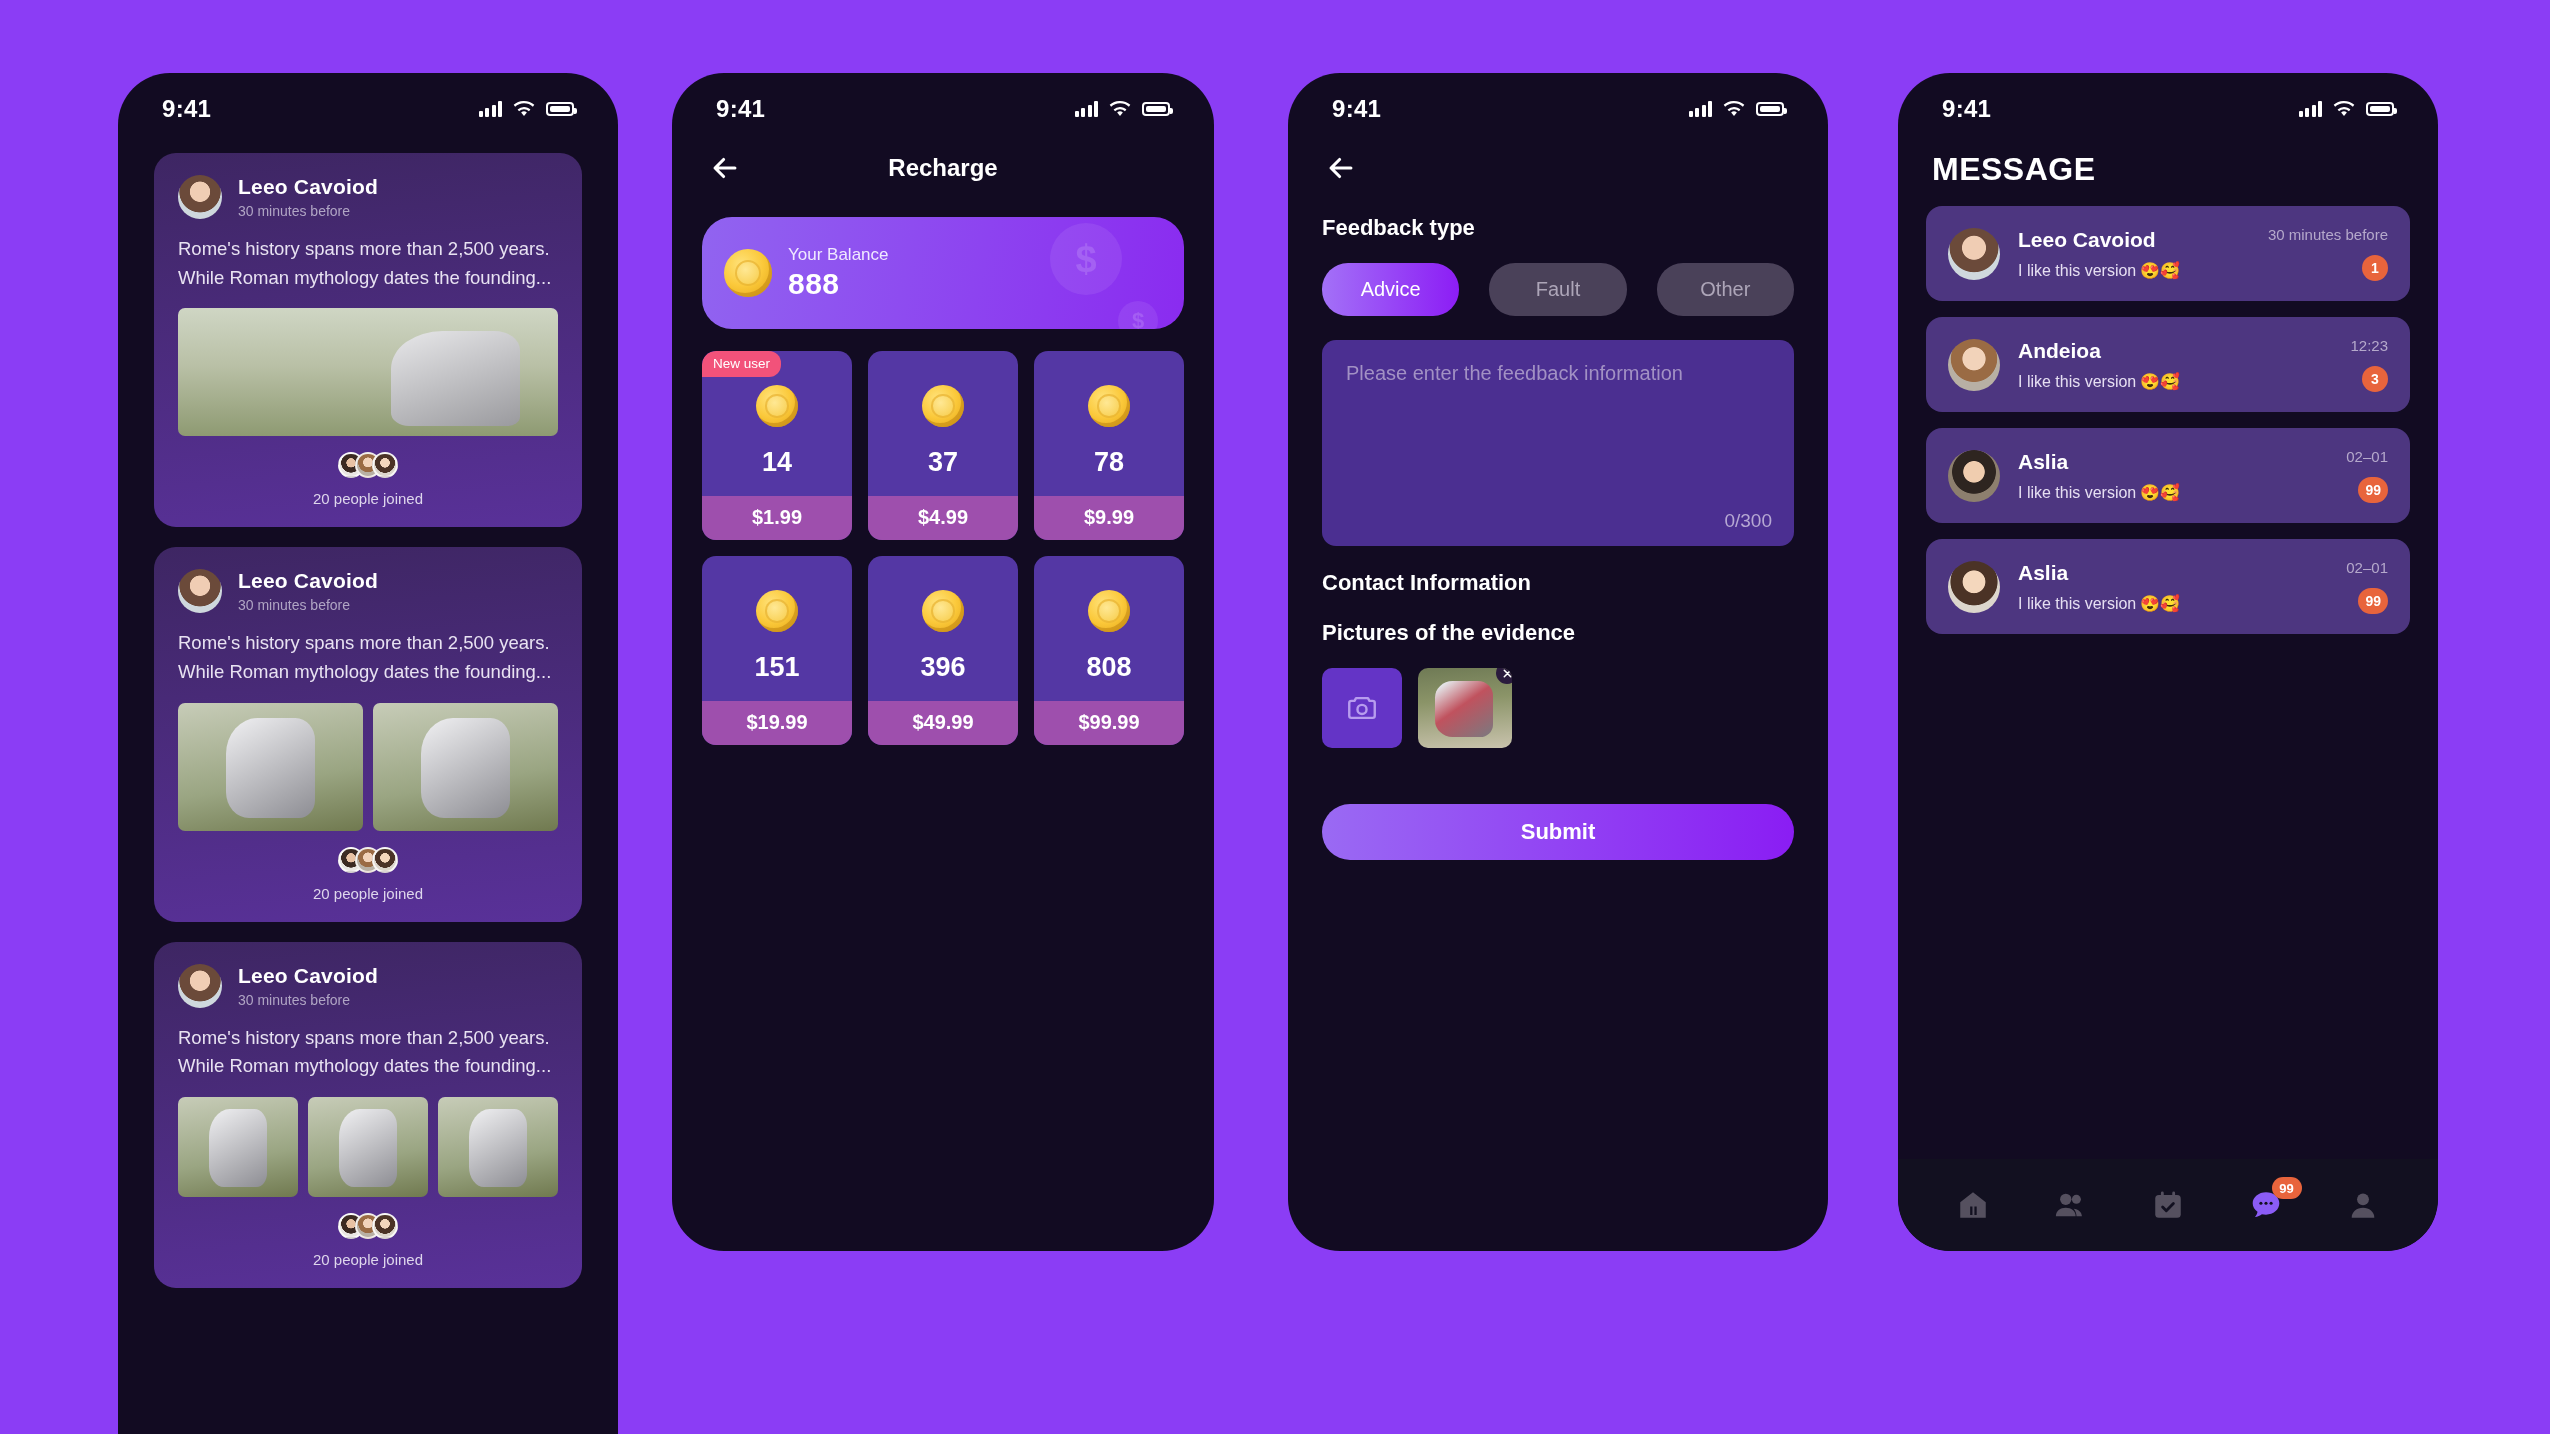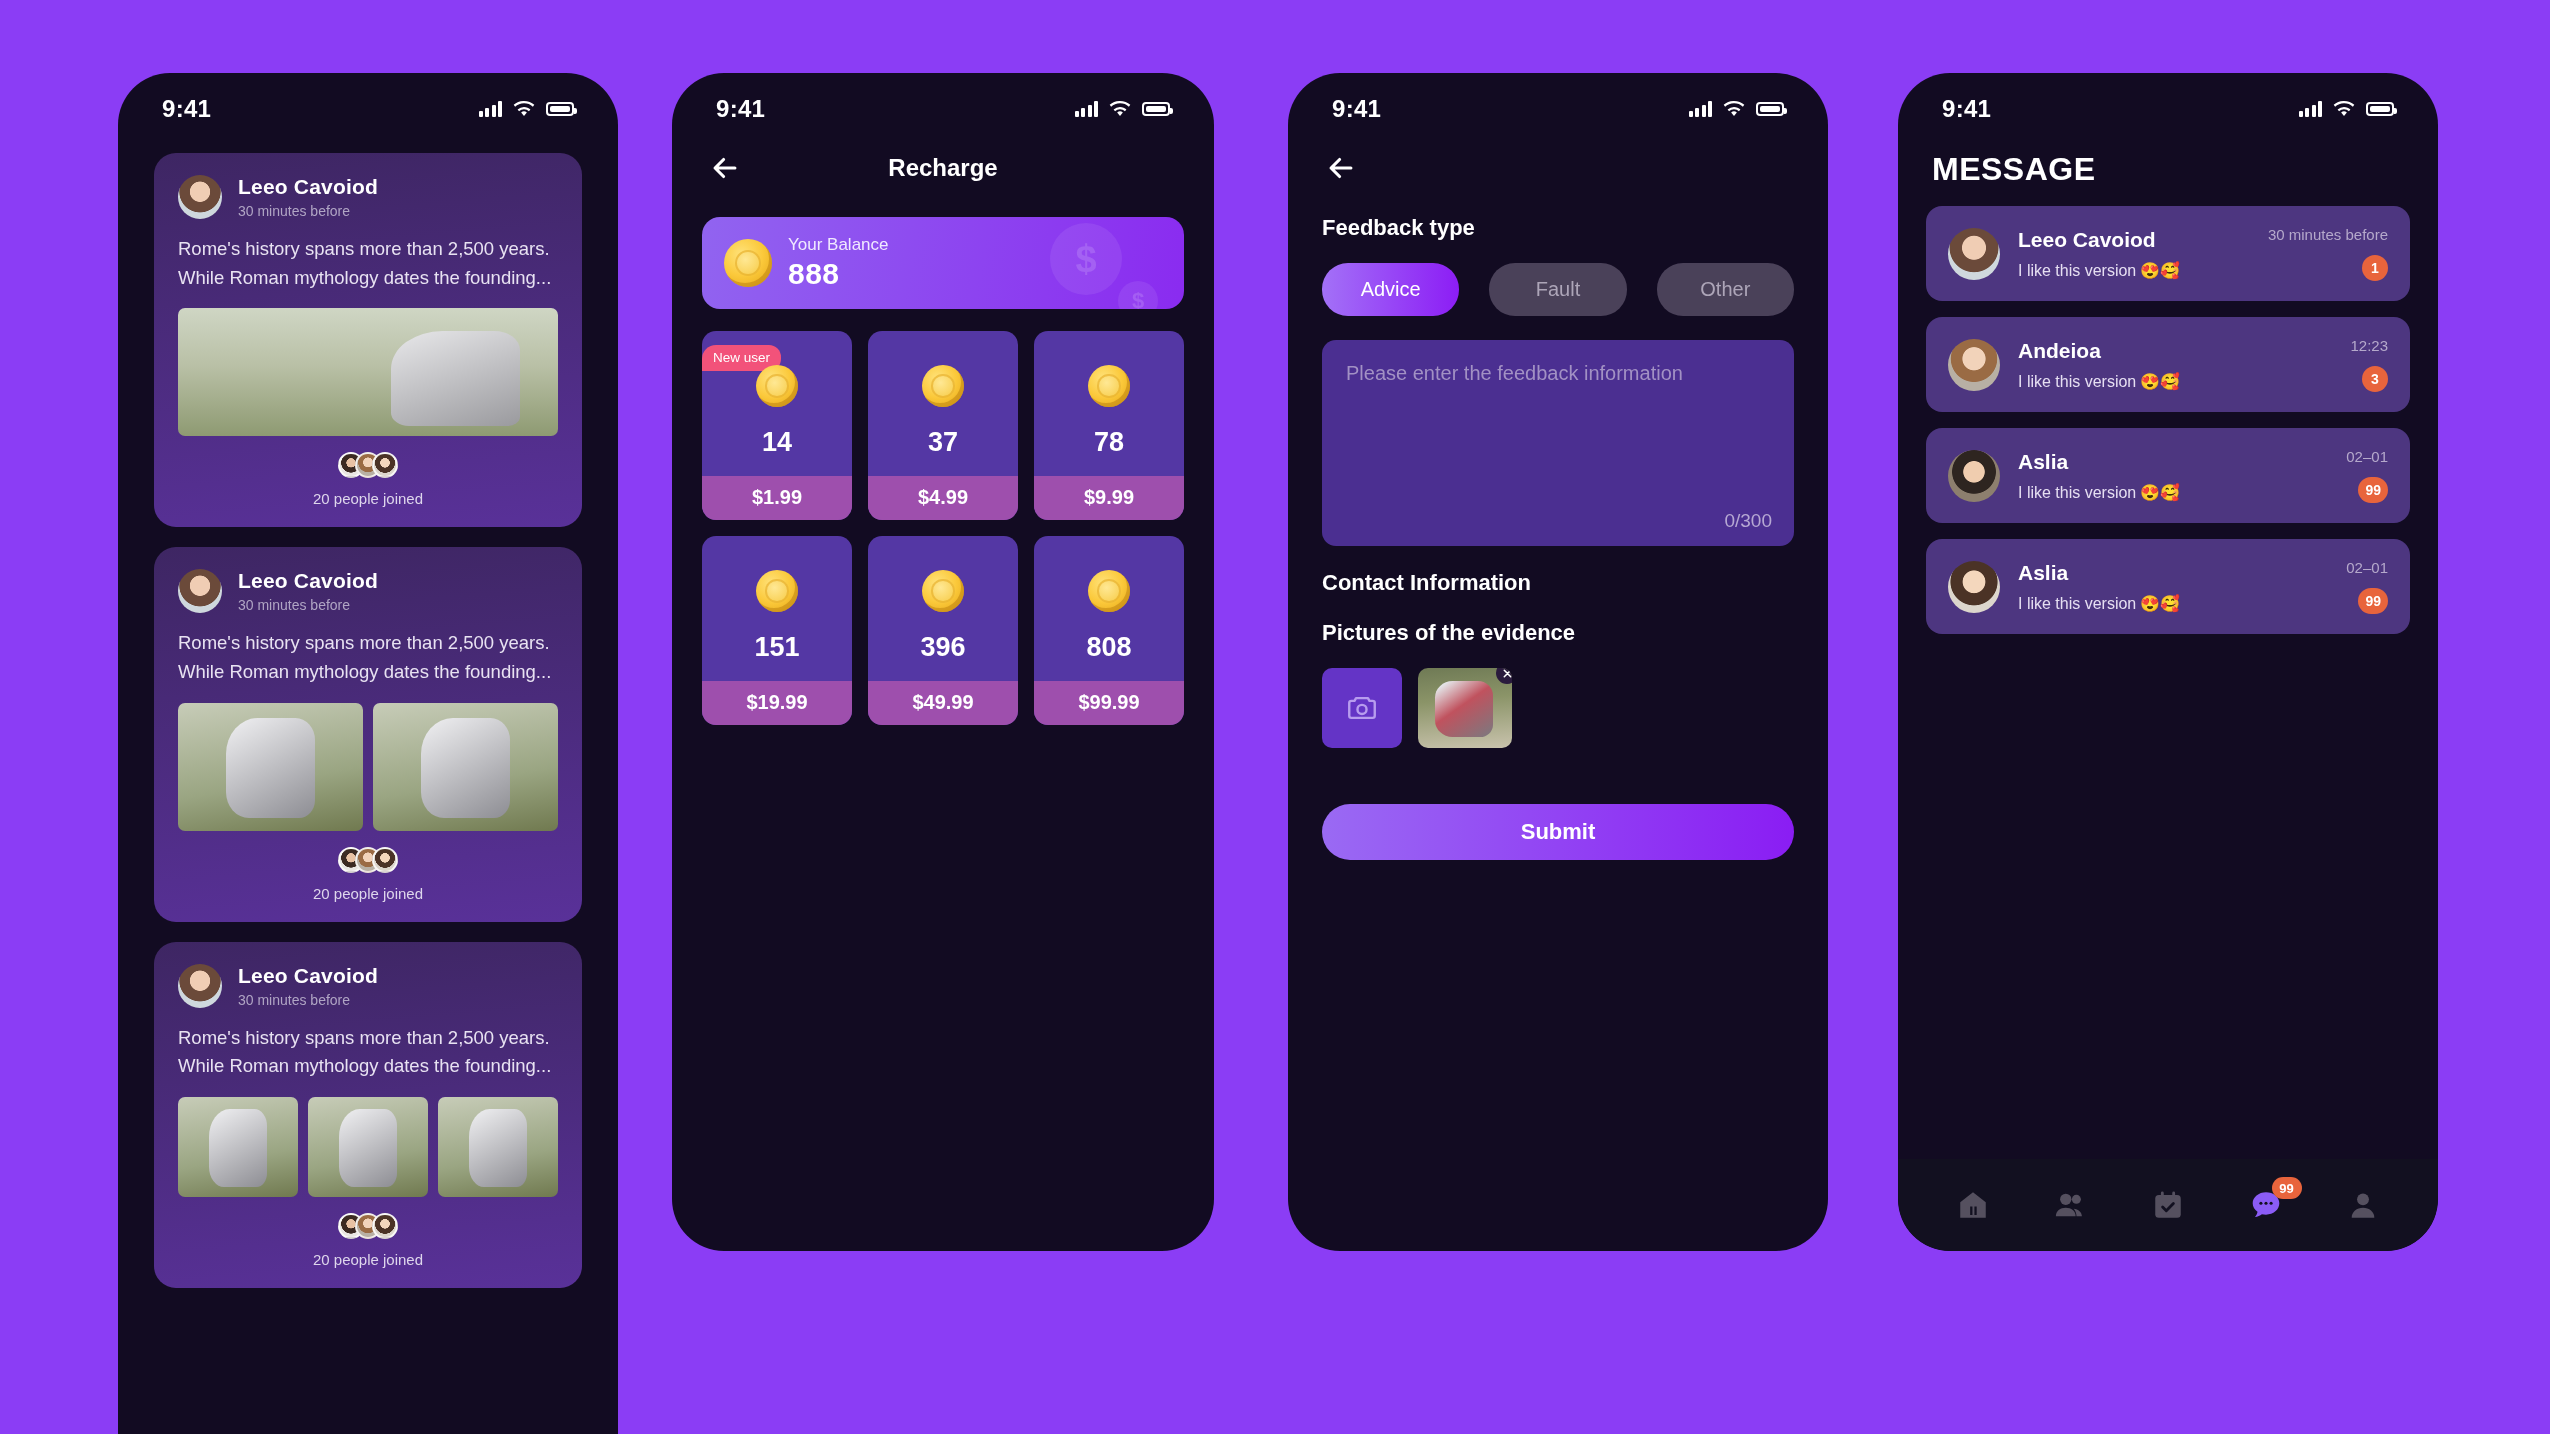--- a/index.html
+++ b/index.html
@@ -73,21 +73,21 @@
   .stack .av + .av { margin-left: -9px; }
   .joined-label { color:#DED6EC; font-size: 15px; }
 
   
   .navbar { display:flex; align-items:center; padding: 10px 36px 0 36px; height: 56px; position: relative;}
   .back-arrow { width: 34px; height: 34px; color:#fff; display:flex; align-items:center; }
   .nav-title { position:absolute; left:0; right:0; text-align:center; color:#fff; font-size: 24px; font-weight: 600; pointer-events:none;}
 
   
   .balance-card {
-    margin: 26px 30px 0 30px; height: 92px; border-radius: 18px;
+    margin: 26px 30px 0 30px; height: 112px; border-radius: 30px;
     background: linear-gradient(100deg,#9164F0 0%, #8A2BF0 100%);
     display:flex; align-items:center; padding: 0 22px; position:relative; overflow:hidden;
   }
   .balance-card .bubble { position:absolute; border-radius:50%; background:#ffffff14; display:flex;align-items:center;justify-content:center;color:#ffffff26;font-weight:700;}
   .balance-card .b1 { width:72px;height:72px; right:62px; top:6px; font-size:38px;}
   .balance-card .b2 { width:40px;height:40px; right:26px; bottom:-12px; font-size:22px;}
   .coin { border-radius:50%; flex:none; position:relative;
           background: radial-gradient(circle at 36% 32%, #FFE27A 0%, #FBC93B 48%, #E2A211 100%);
           box-shadow: inset -3px -4px 0 rgba(180,120,10,.45); }
   .coin::after{ content:""; position:absolute; inset:22%; border-radius:50%;
@@ -96,21 +96,21 @@
   .balance-card .coin { width:48px;height:48px; margin-right: 16px;}
   .bal-label { color:#F0E9FF; font-size:17px; }
   .bal-amount { color:#fff; font-size: 30px; font-weight:800; margin-top:2px; letter-spacing:.5px;}
 
   .pack-grid { margin: 22px 30px 0 30px; display:grid; grid-template-columns: repeat(3,1fr); gap: 16px; }
   .pack { background:#5437A4; border-radius:14px; overflow:hidden; position:relative; display:flex; flex-direction:column; }
   .pack .body { flex:1; display:flex; flex-direction:column; align-items:center; justify-content:center; padding: 34px 0 18px 0; }
   .pack .coin { width: 42px; height: 42px; }
   .pack .amt { color:#fff; font-size: 27px; font-weight:600; margin-top: 20px; }
   .pack .price { background:#9E4FAD; color:#fff; text-align:center; font-size:20px; font-weight:600; padding: 10px 0 11px 0;}
-  .newuser { position:absolute; left:0; top:14px; background:#F2527A; color:#fff; font-size:13.5px; padding: 5px 11px 6px 11px; border-radius: 14px 12px 12px 0; }
+  .newuser { position:absolute; left:0; top:0; background:#F2527A; color:#fff; font-size:13.5px; padding: 5px 11px 6px 11px; border-radius: 14px 12px 12px 0; }
 
   
   .sec-title { color:#fff; font-size: 22px; font-weight:700; margin: 24px 34px 0 34px; }
   .chips { display:flex; gap: 30px; margin: 22px 34px 0 34px; }
   .chip { flex:1; text-align:center; padding: 15px 0; border-radius: 26px; font-size: 20px; }
   .chip.on { background: linear-gradient(90deg,#A371F7,#8C1DF5); color:#fff; }
   .chip.off { background:#4A4159; color:#ADA5B8; }
   .ta-wrap { margin: 24px 34px 0 34px; background:#4B2F91; border-radius: 14px; height: 206px; padding: 22px 24px 16px 24px; position:relative;}
   .ta-ph { color:#A291C4; font-size: 20px; }
   .counter { position:absolute; right: 22px; bottom: 14px; color:#B6A8D3; font-size: 19px;}

